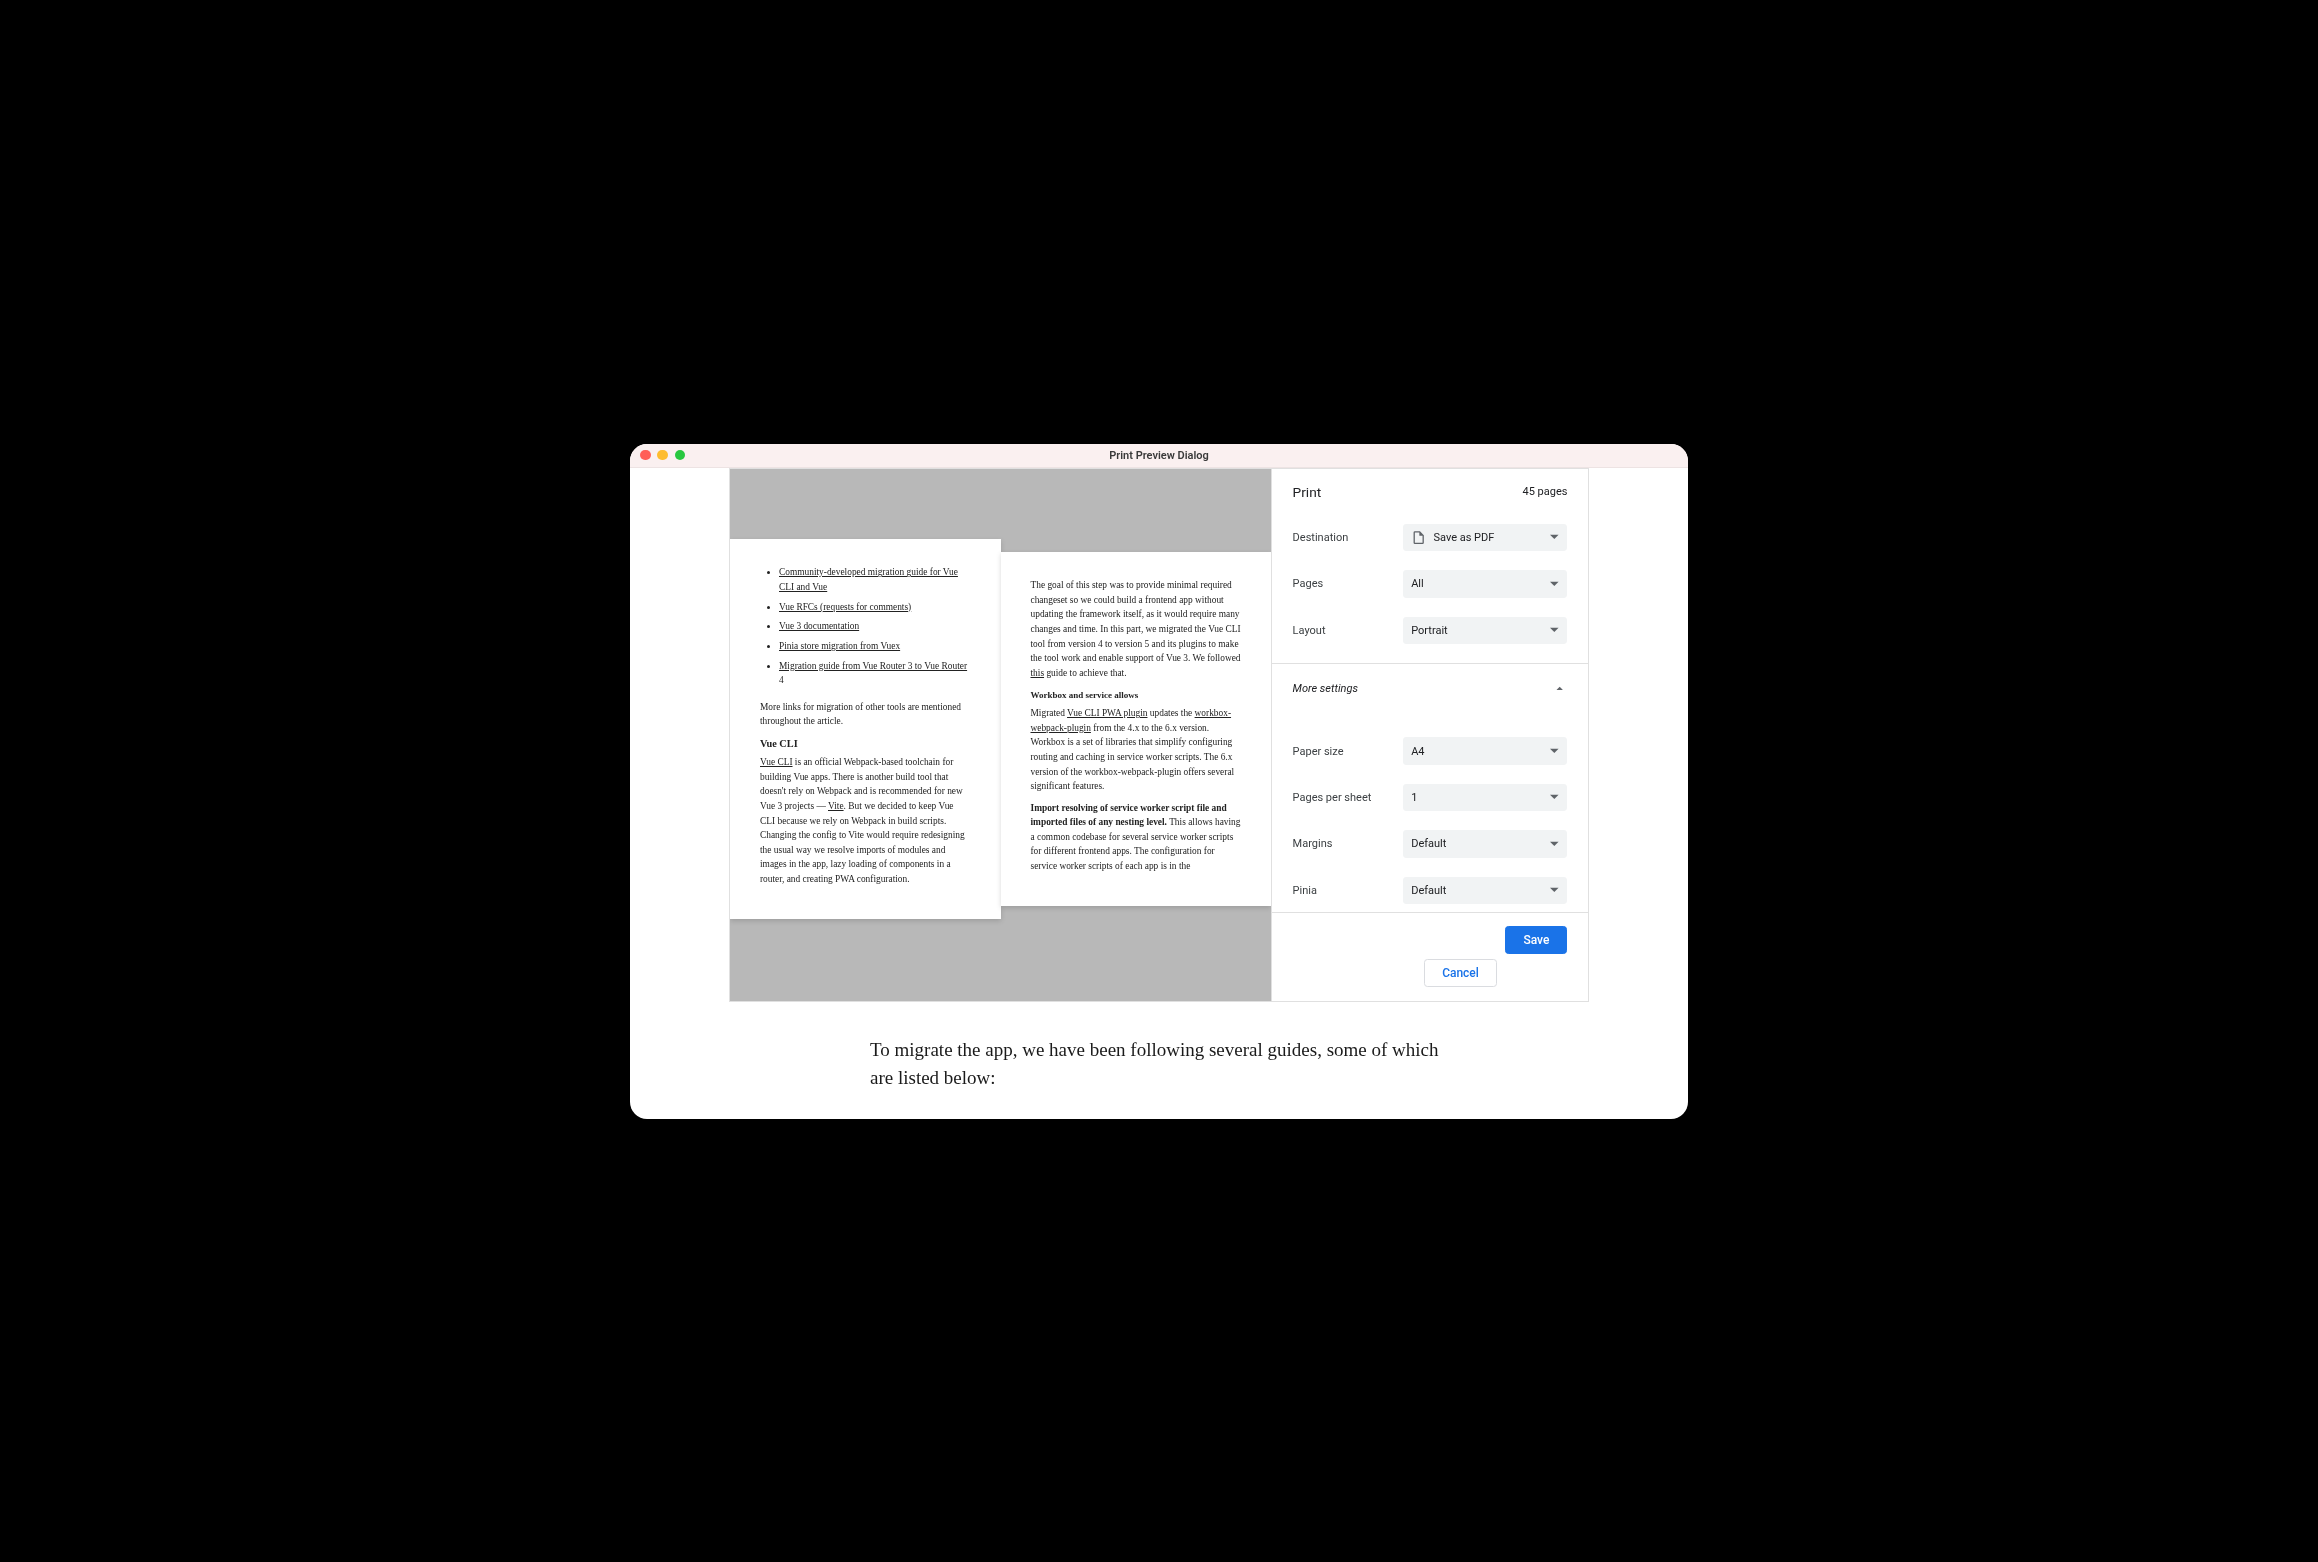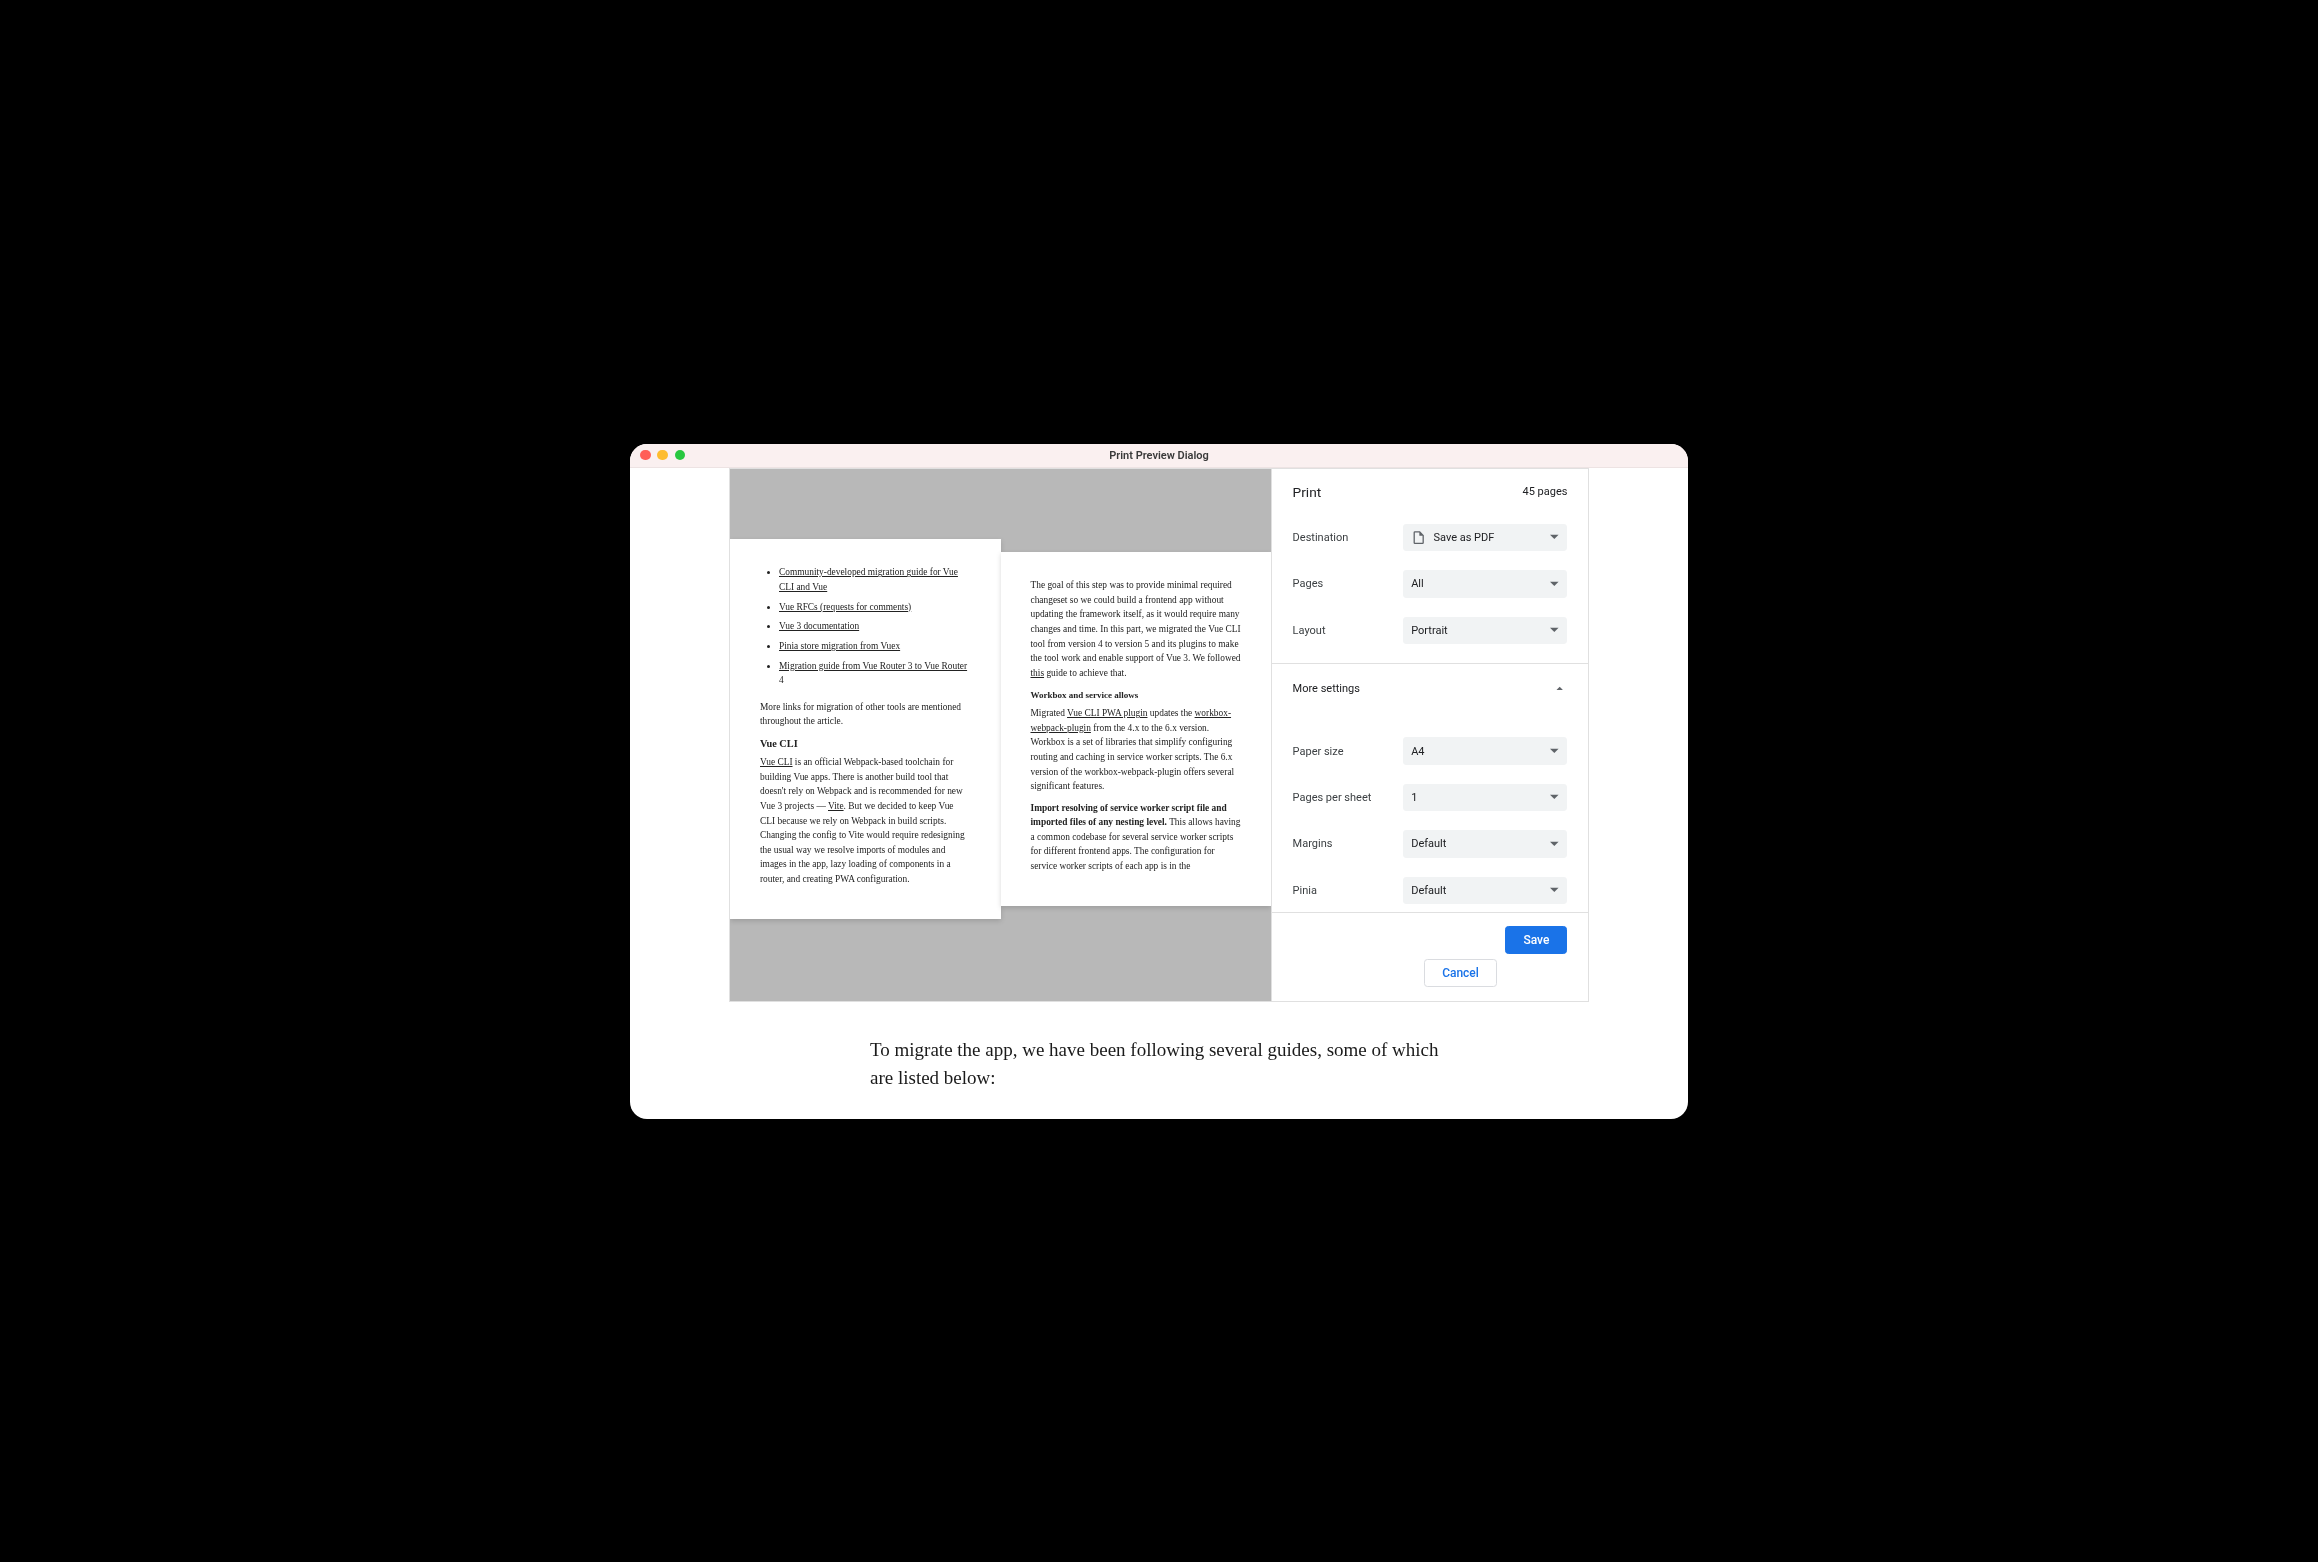--- a/index.html
+++ b/index.html
@@ -195,20 +195,21 @@
       height: 0.9px;
       background: #e0e0e0;
       margin: 6.9px -20.6px 17px;
     }
     .more-settings-row {
       display: flex;
       justify-content: space-between;
       align-items: center;
       margin-bottom: 24px;
       cursor: pointer;
+      font-style: italic;
     }
     .more-settings-label {
       font-size: 11px;
       color: #202124;
     }
     .chevron-icon {
       width: 15.4px;
       height: 15.4px;
       fill: #5f6368;
     }

